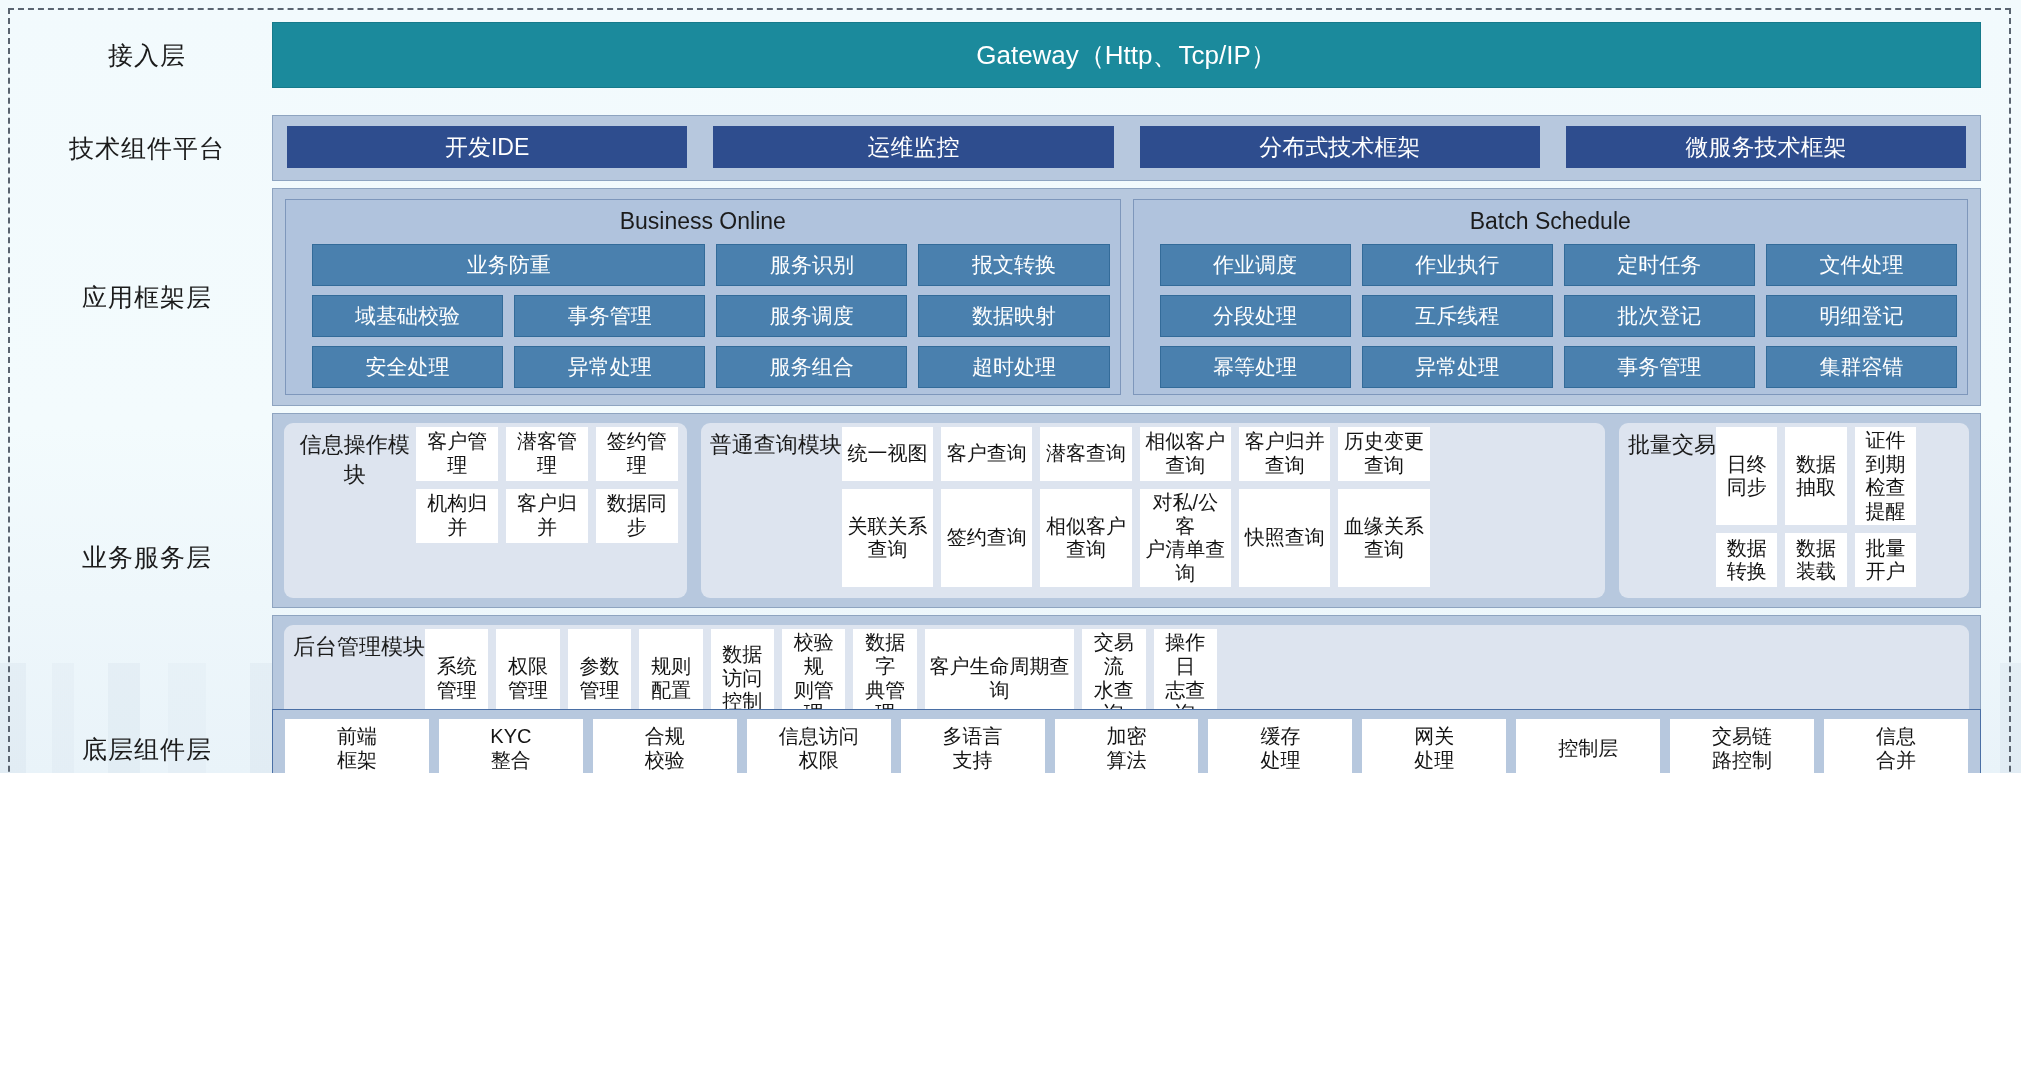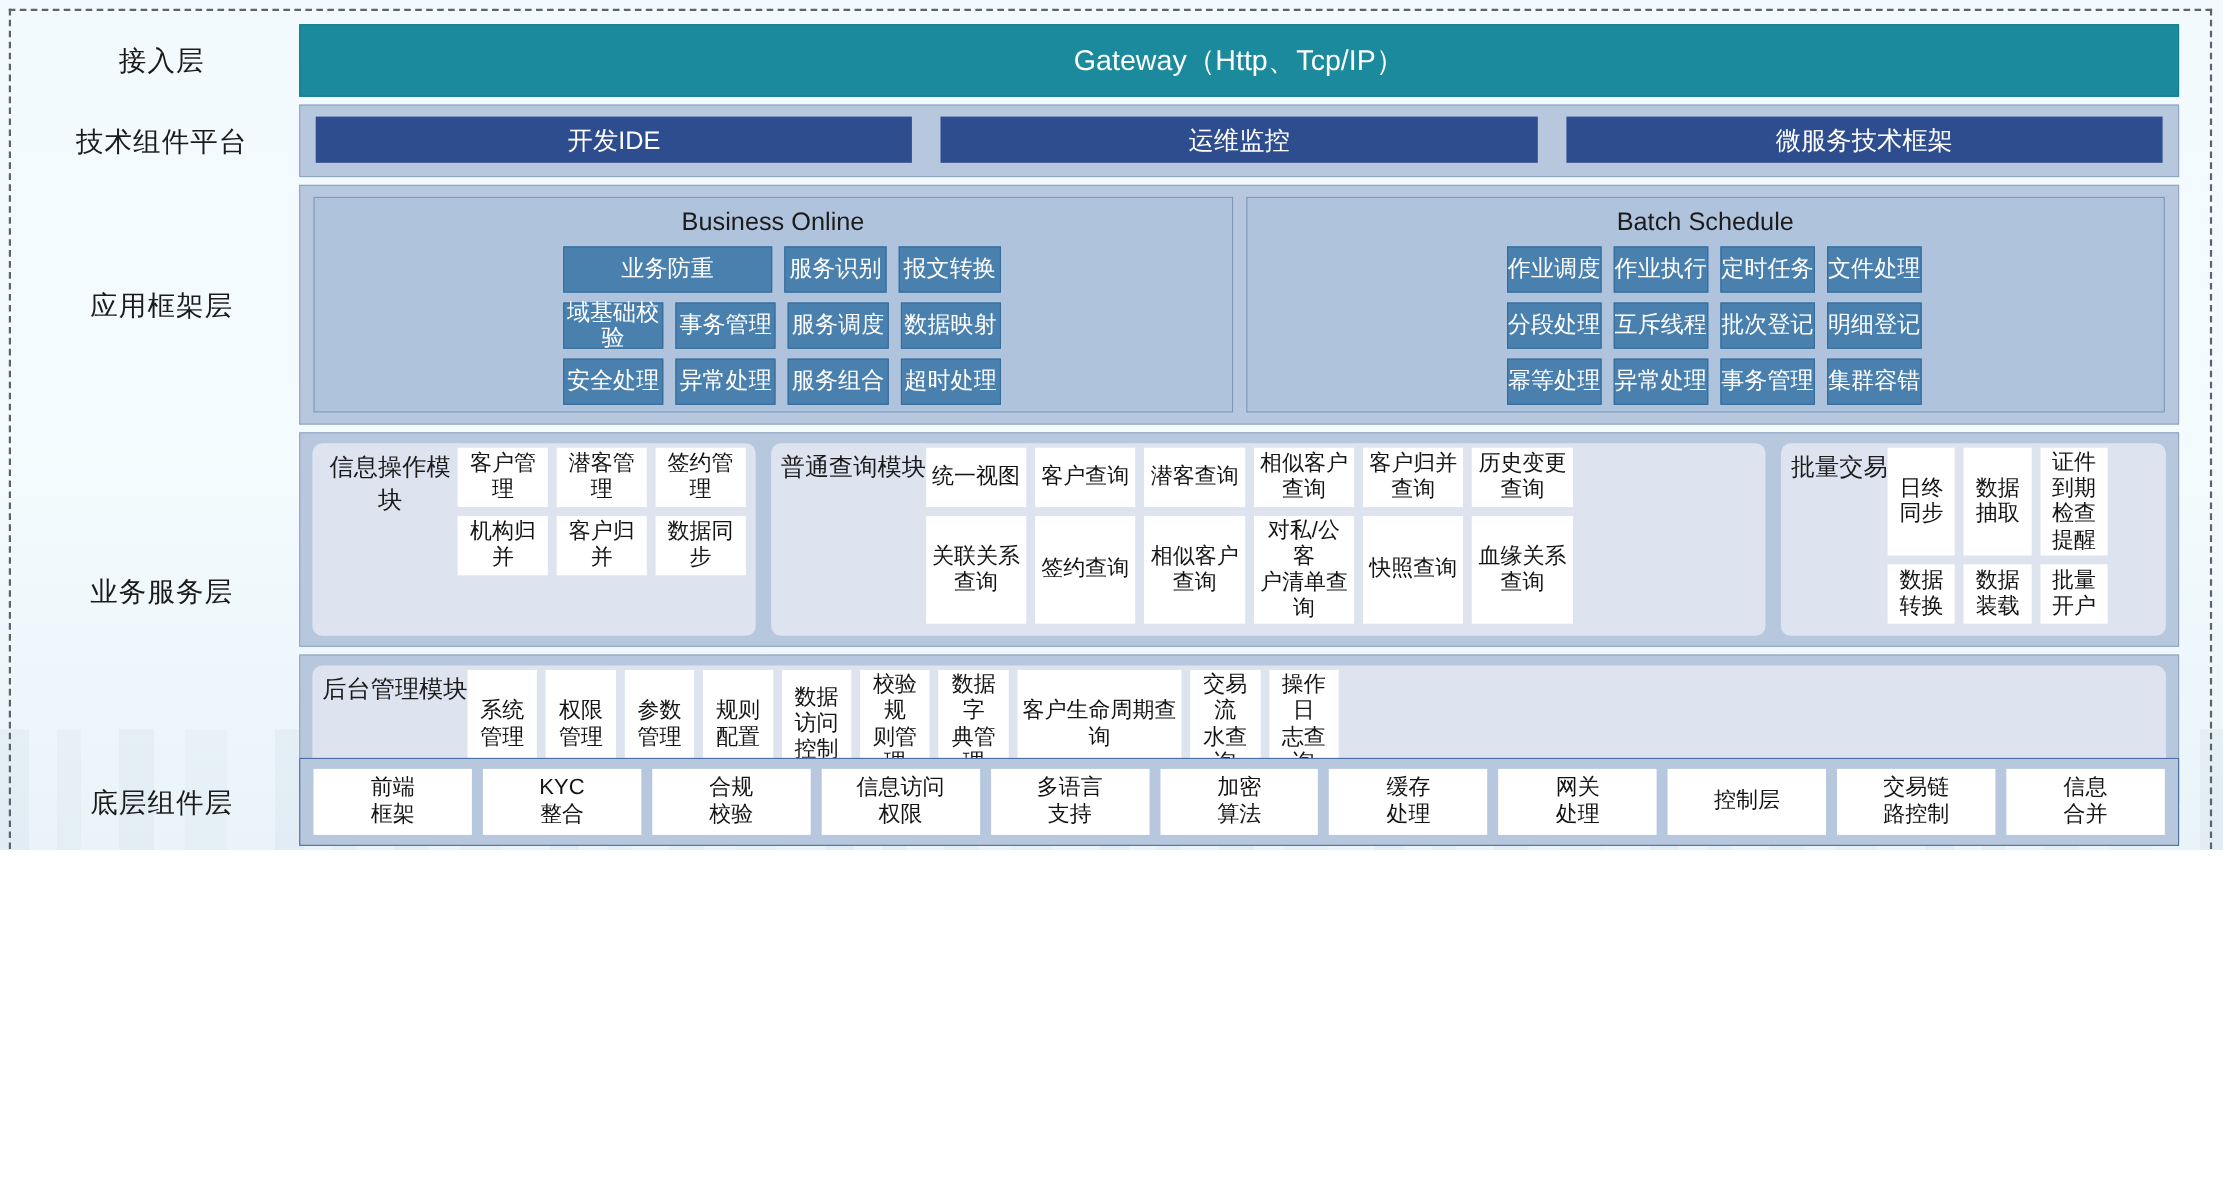--- a/index.html
+++ b/index.html
@@ -113,21 +113,20 @@
     display: flex;
     gap: 12px;
   }
   .group-box {
     background: #b0c3dd;
     border: 1px solid #7e97bb;
     box-sizing: border-box;
     padding: 6px 10px 12px 10px;
     display: flex;
     flex-direction: column;
-    align-items: center;
   }
   .group-title {
     text-align: center;
     font-size: 23px;
     color: #1b1b1b;
     margin: 2px 0 9px 0;
   }
   .grid-rows { display: flex; flex-direction: column; gap: 9px; }
   .grid-line { display: flex; gap: 11px; margin-left: 16px; }
   .steel-chip {
@@ -198,21 +197,21 @@
     background: #b7c8de;
     border: 1px solid #4a6fa5;
     box-sizing: border-box;
     padding: 9px 12px;
     display: flex;
     gap: 10px;
   }
   .bottom-panel .white-chip { min-height: 56px; }
 
   .row-gateway  { height: 66px; }
-  .row-tech     { height: 66px; }
+  .row-tech     { height: 66px; margin-top: 20px; }
   .row-appfw    { height: 218px; }
   .row-service  { height: 289px; }
   .row-bottom   { height: 80px; }
   .row-data     { height: 66px; }
 </style>
 </head>
 <body>
 
 <div id="root">
   <div class="watermark"></div>
@@ -226,20 +225,21 @@
         <div class="teal-bar">Gateway（Http、Tcp/IP）</div>
       </div>
     </div>
 
     <div class="row row-tech">
       <div class="row-label">技术组件平台</div>
       <div class="row-body">
         <div class="panel-lightblue" id="tech-items">
             <div class="navy-chip">开发IDE</div>
             <div class="navy-chip">运维监控</div>
+            <div class="navy-chip">分布式技术框架</div>
             <div class="navy-chip">微服务技术框架</div>
           </div>
       </div>
     </div>
 
     <div class="row row-appfw">
       <div class="row-label">应用框架层</div>
       <div class="row-body">
         <div class="panel-outer" id="appfw-groups">
             <div class="group-box" style="flex: 1 1 0px;">

